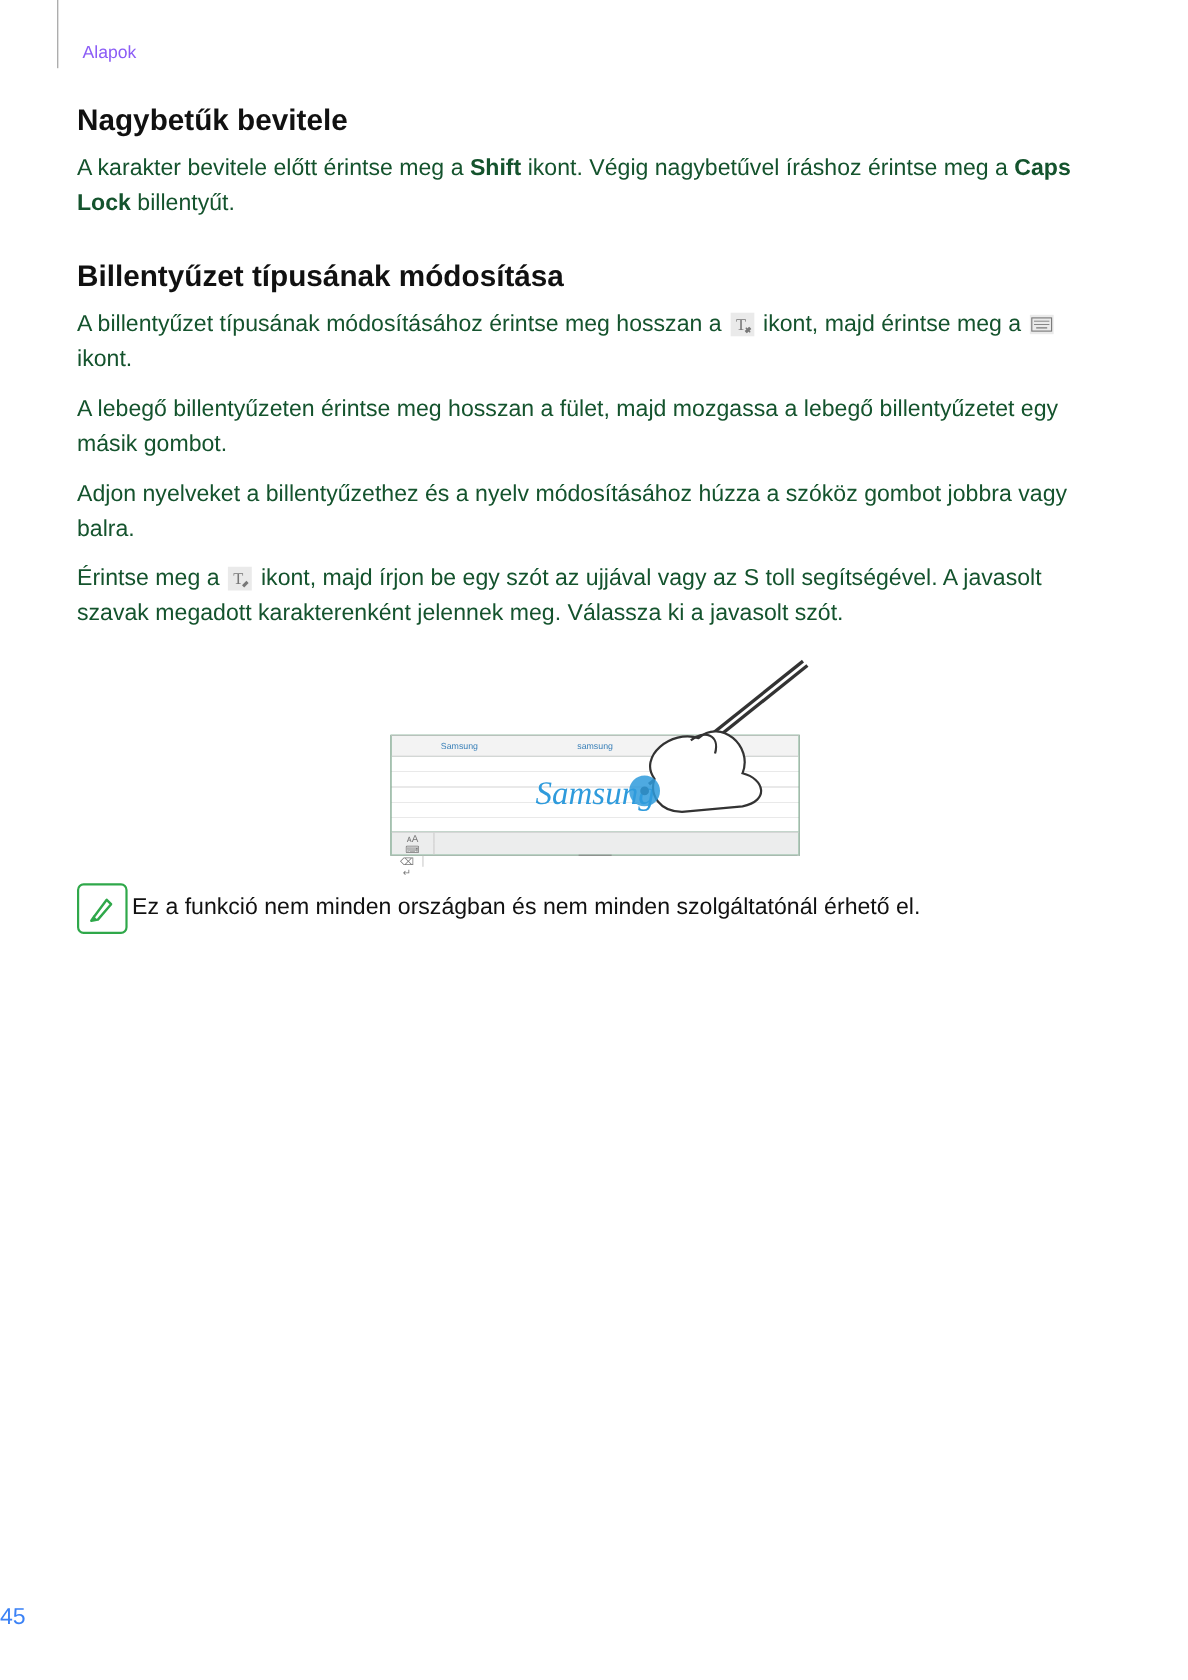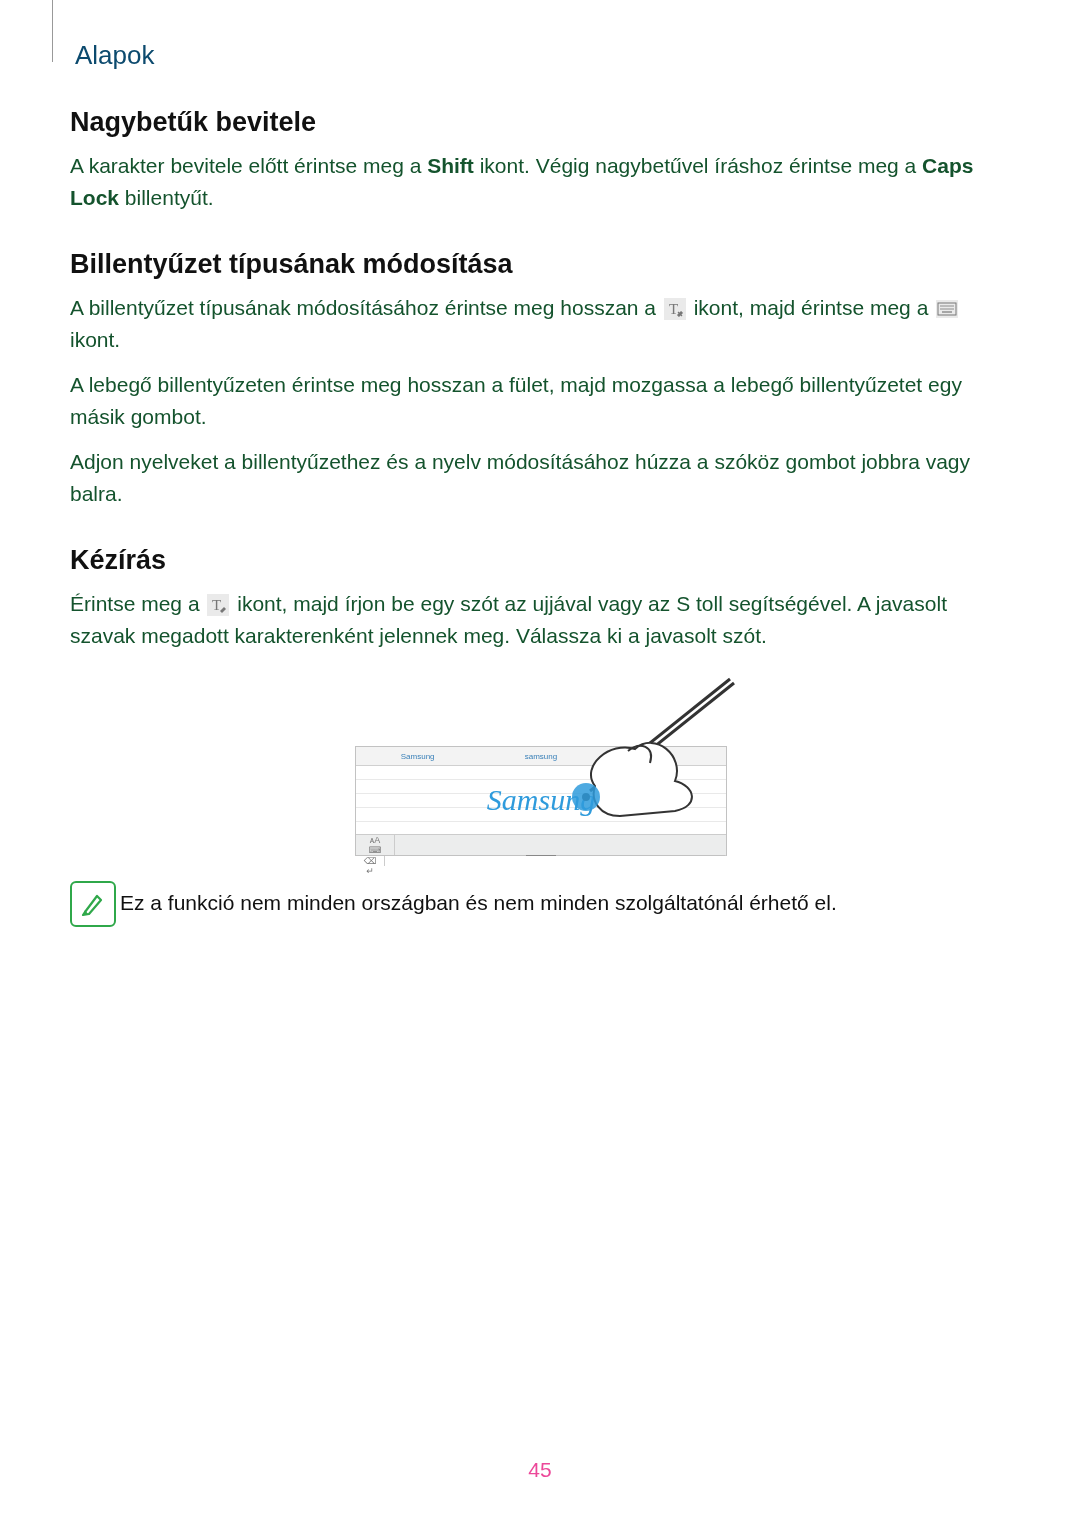--- a/index.html
+++ b/index.html
@@ -10,22 +10,22 @@
     color: #111;
     width: 1080px;
     height: 1527px;
     box-sizing: border-box;
     position: relative;
   }
   .page {
     padding: 40px 70px 0 70px;
   }
   .chapter {
-    color: #0c4a6e;
-    font-size: 26px;
+    color: #8b5cf6;
+    font-size: 16px;
     margin-left: 5px;
   }
   .rule-left {
     position: absolute;
     left: 52px;
     top: 0;
     width: 1px;
     height: 62px;
     background: #999;
   }
@@ -131,23 +131,22 @@
   .note-text {
     font-size: 21px;
     line-height: 1.5;
     padding-top: 6px;
   }
   .page-num {
     position: absolute;
     bottom: 45px;
     left: 0;
     width: 100%;
-    text-align: center;
     font-size: 21px;
-    color: #ec4899;
+    color: #3b82f6;
   }
   .t-pen-icon svg, .kb-mini-icon svg { display:block; }
 </style>
 </head>
 <body>
 
 <div class="rule-left"></div>
 
 <div class="page">
 
@@ -178,21 +177,20 @@
         <line x1="4" y1="9" x2="18" y2="9" stroke="#777" stroke-width="0.8"></line>
         <line x1="6" y1="12" x2="16" y2="12" stroke="#777" stroke-width="1.2"></line>
       </svg>
     </span>
     <span> ikont.</span>
   </p>
   <p class="body">A lebegő billentyűzeten érintse meg hosszan a fület, majd mozgassa a lebegő billentyűzetet egy másik gombot.</p>
 
   <p class="body">Adjon nyelveket a billentyűzethez és a nyelv módosításához húzza a szóköz gombot jobbra vagy balra.</p>
 
-  <h2 class="heading">Kézírás</h2>
   <p class="body">
     <span>Érintse meg a </span>
     <span class="inline-icon t-pen-icon">
       <svg width="22" height="22" viewBox="0 0 22 22">
         <rect x="0" y="0" width="22" height="22" fill="#eaeaea"></rect>
         <text x="5" y="16" font-family="serif" font-size="15" fill="#777">T</text>
         <path d="M13 17 L17 13 L19 15 L15 19 Z" fill="#777"></path>
       </svg>
     </span>
     <span> ikont, majd írjon be egy szót az ujjával vagy az S toll segítségével. A javasolt szavak megadott karakterenként jelennek meg. Válassza ki a javasolt szót.</span>

